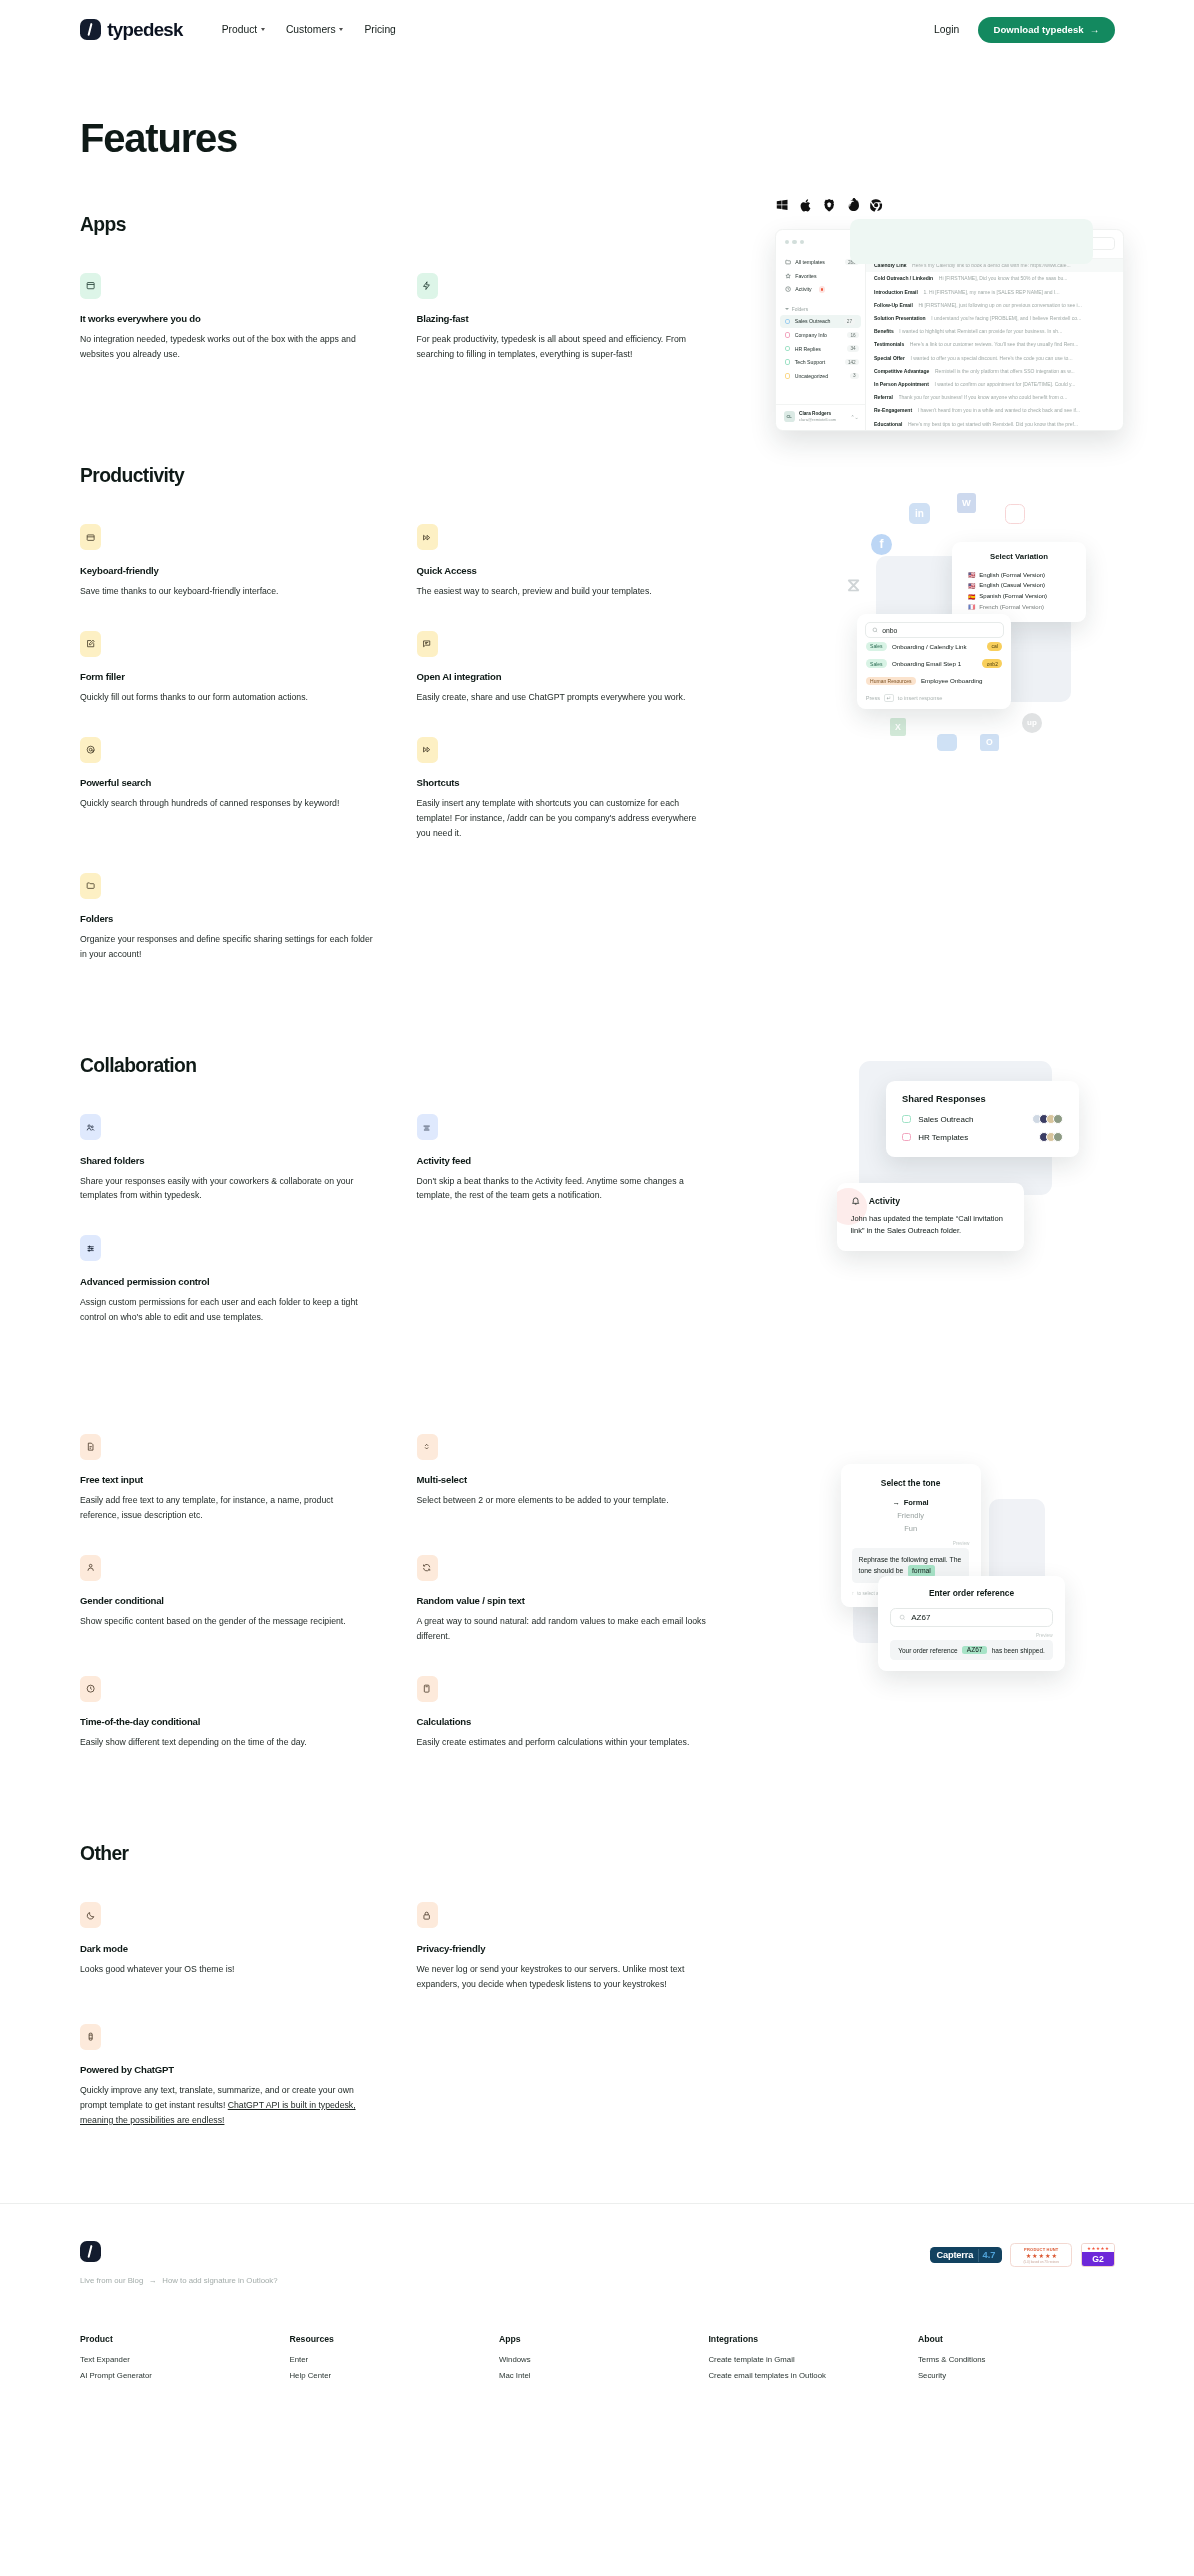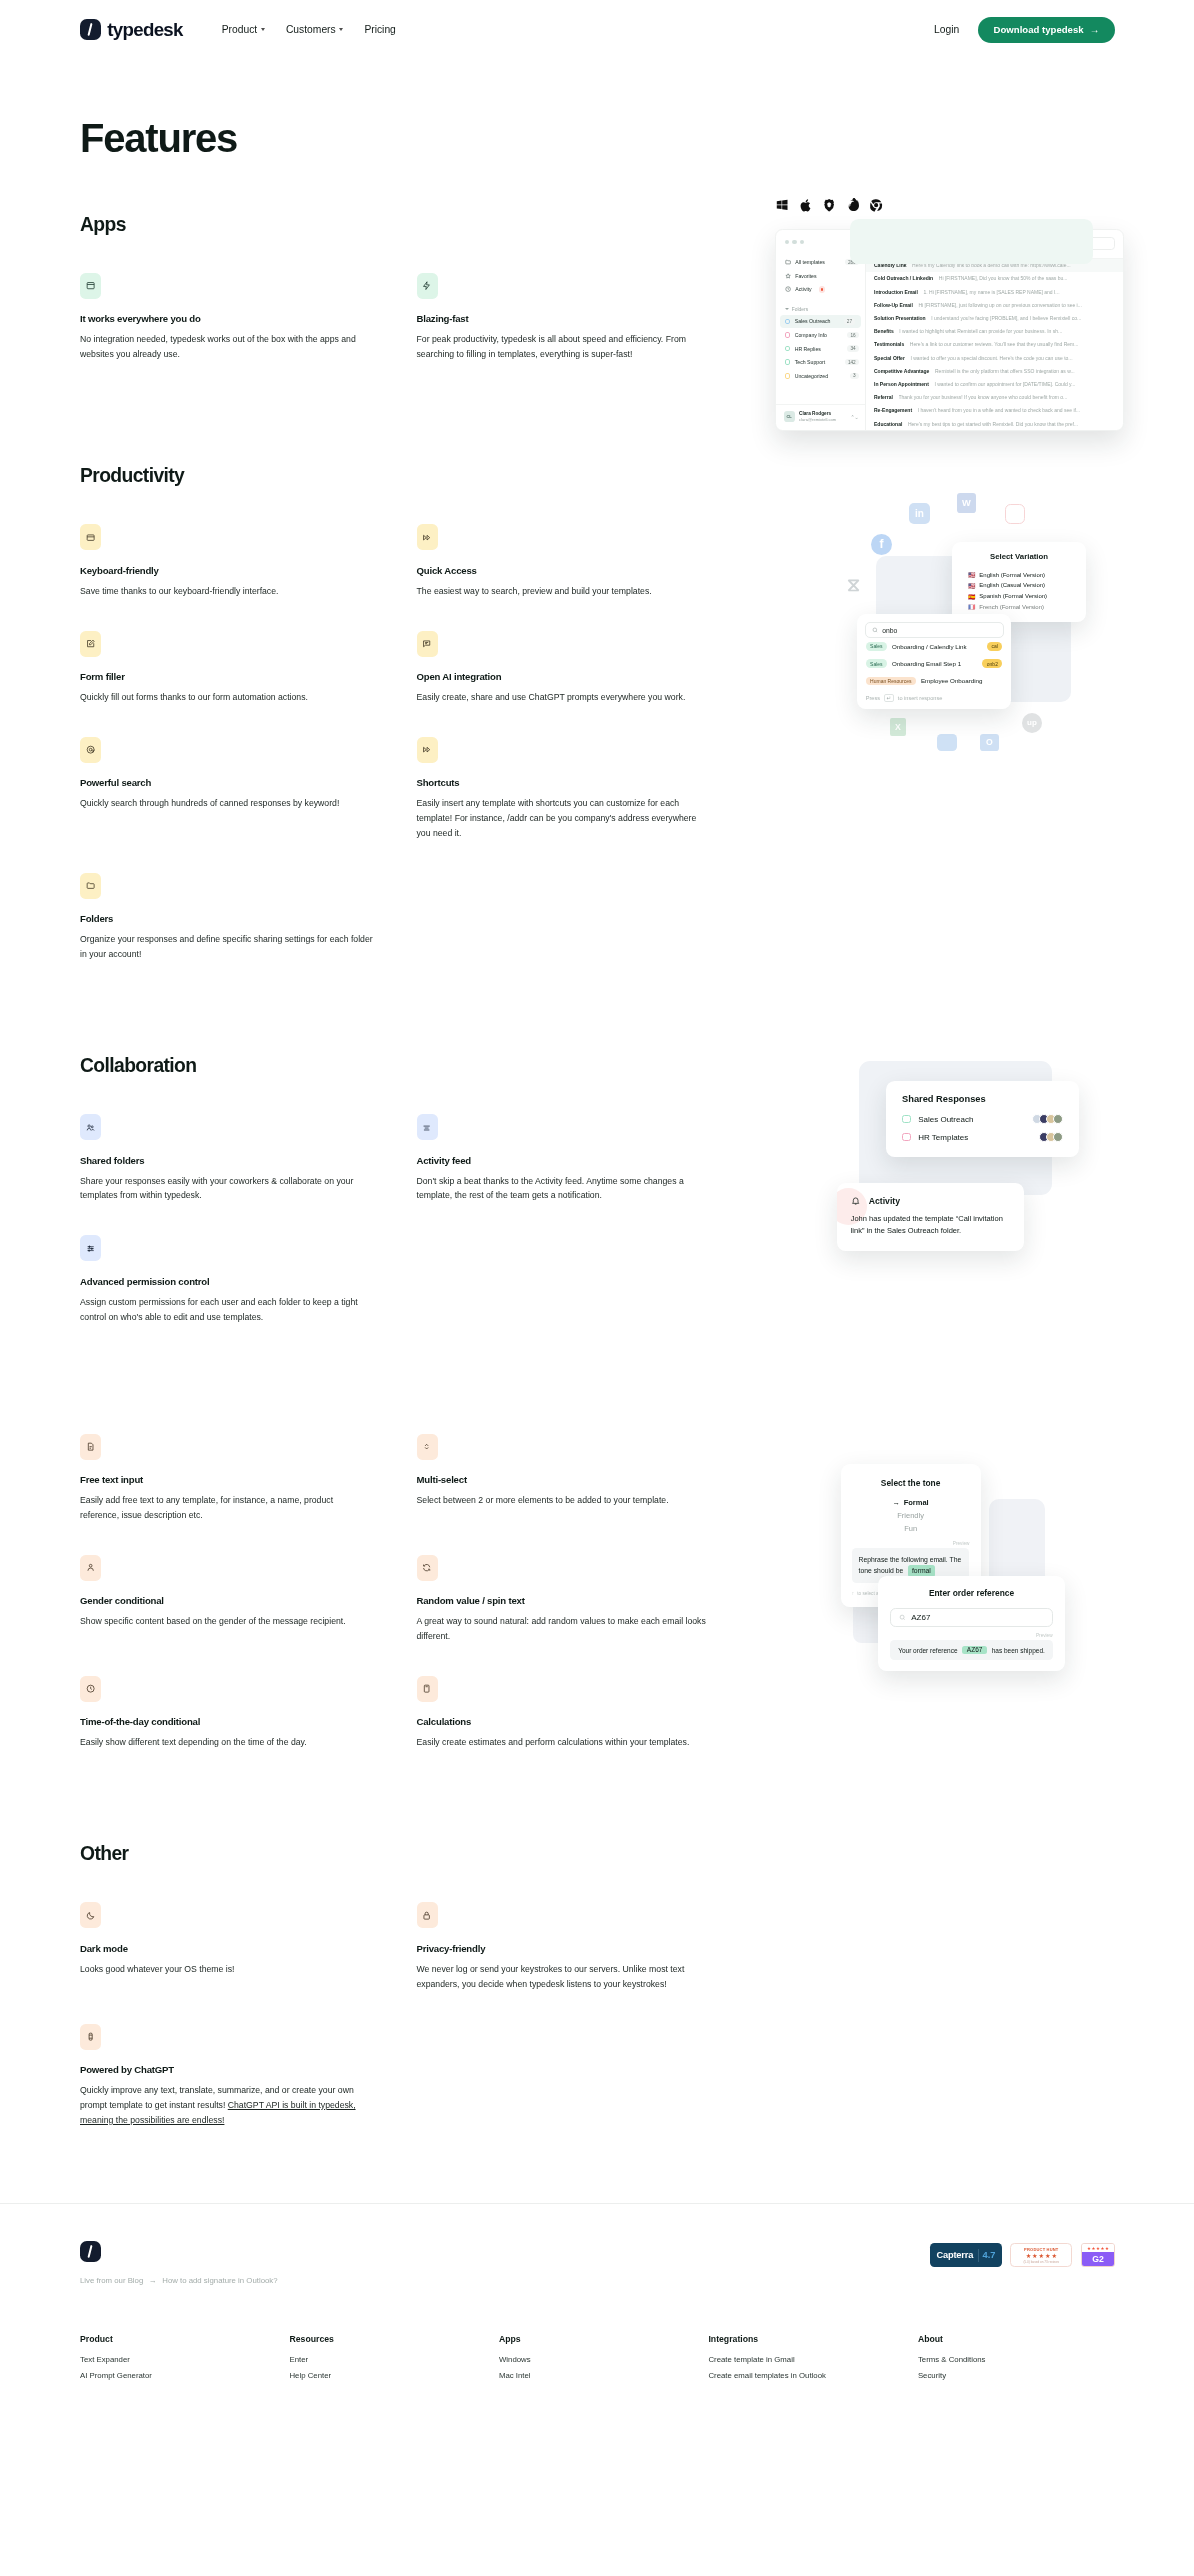--- a/index.html
+++ b/index.html
@@ -117,25 +117,25 @@
   .glass-card { background: #fff; border-radius: 8.7px; box-shadow: 0 8.7px 24px rgba(25,45,40,.12); }
   .chip { border-radius: 4.4px; font-size: 5px; padding: 1.2px 4.4px; display:inline-block; }
 
   
   .footer { margin-top: 75px; border-top: 0.6px solid #eceeed; padding: 37px 80px 0; position: relative; }
   .f-top { display: flex; align-items: flex-start; }
   .f-logo { width: 21px; height: 21px; border-radius: 6.8px; background: #131c2e; position: relative; }
   .f-logo::after { content: ""; position: absolute; left: 9.3px; top: 3.7px; width: 2.2px; height: 13px; background: #fff; border-radius: 1.2px; transform: rotate(14deg); }
   .f-blogline { margin-top: 13.7px; font-size: 7.8px; color: #a3acaa; display: flex; align-items: center; gap: 5.6px; }
   .badges { margin-left: auto; display: flex; align-items: center; gap: 8.7px; margin-top: 2.5px; }
-  .badge-capterra { background:#124260; border-radius:4.4px; height:24px; display:flex; align-items:center; gap:4.4px; padding:0 6.2px; }
+  .badge-capterra { background:#124260; border-radius:4.4px; height:16px; display:flex; align-items:center; gap:4.4px; padding:0 6.2px; }
   .badge-ph { border:0.6px solid #f3d9d2; border-radius:4.4px; height:24px; width:62px; display:flex; flex-direction:column; align-items:center; justify-content:center; gap:0.6px;}
   .badge-g2 { width:34px; height:24px; border:0.6px solid #f0d4cd; border-radius:3.1px; overflow:hidden; display:flex; flex-direction:column; }
   .g2-top { height:8px; background:#fff; display:flex; align-items:center; justify-content:center; gap:0.6px;}
-  .g2-bot { flex:1; background:#8b5cf6; display:flex; align-items:center; justify-content:center; color:#fff; font-weight:800; font-size:8.7px;}
+  .g2-bot { flex:1; background:#6d28d9; display:flex; align-items:center; justify-content:center; color:#fff; font-weight:800; font-size:8.7px;}
   .stars { display:flex; gap:0.9px; }
   .cols { display: grid; grid-template-columns: repeat(5, 1fr); margin-top: 49px; column-gap: 12.4px; }
   .col-h { font-size: 8.7px; font-weight: 700; margin-bottom: 8.7px; }
   .col-item { font-size: 7.8px; color: #2b3633; line-height: 2.0; cursor: pointer; }
 </style>
 </head>
 <body>
 
 <div class="page">
 

